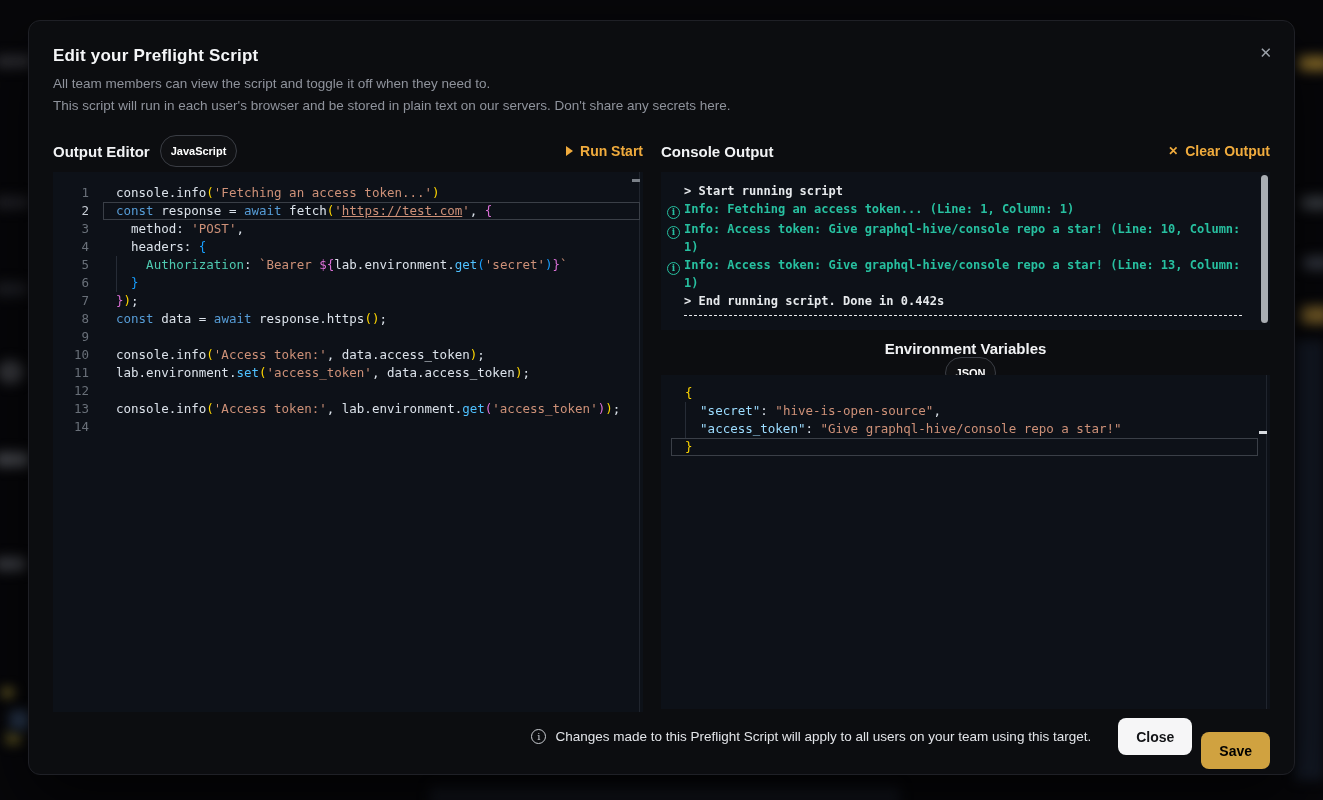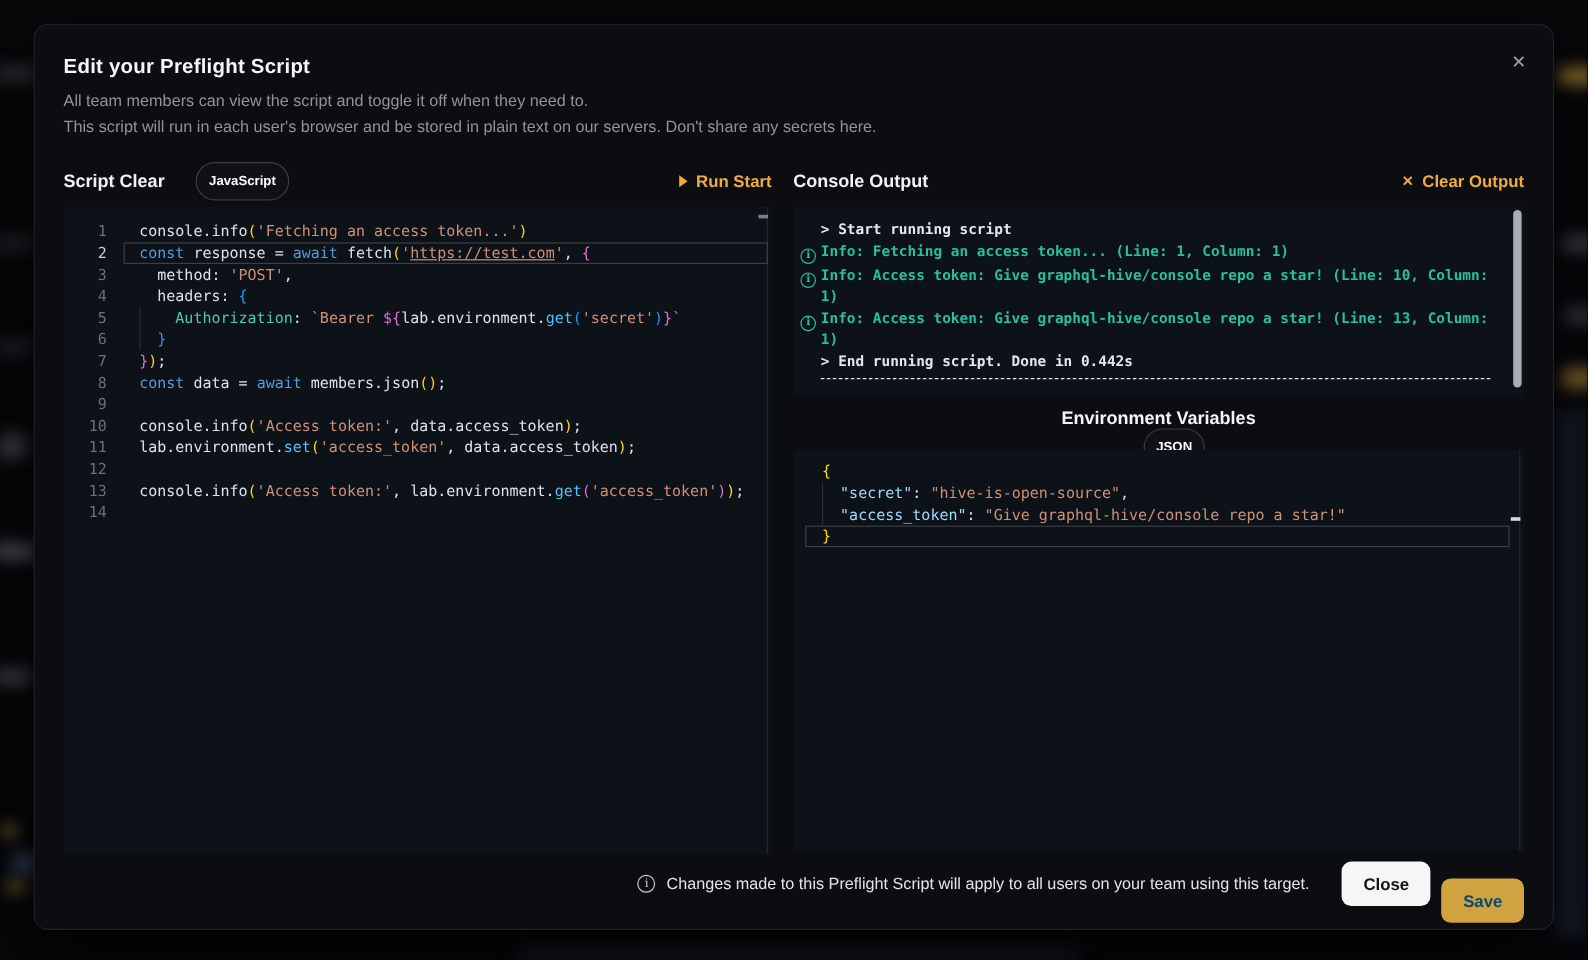--- a/index.html
+++ b/index.html
@@ -25,21 +25,21 @@
 
   .modal-title{color:#f5f6f8;font-size:17px;font-weight:700;letter-spacing:.2px;}
   .modal-desc{color:#8f939c;font-size:13.5px;line-height:22px;margin-top:7px;}
 
   .columns{display:flex;gap:18px;margin-top:20px;}
   .col-left{width:591px;}
   .col-right{width:610px;}
 
   .panel-header{display:flex;align-items:center;height:28px;margin-bottom:7px;}
   .panel-heading{color:#f2f3f5;font-size:15px;font-weight:700;}
-  .pill-badge{margin-left:26px;border:1px solid #3a3d44;border-radius:999px;padding:9px 10px;
+  .pill-badge{margin-left:10px;border:1px solid #3a3d44;border-radius:999px;padding:9px 10px;
     color:#fff;font-size:11px;font-weight:700;background:#101114;}
   .spacer{flex:1;}
 
   .accent-btn{display:inline-flex;align-items:center;gap:7px;background:none;border:none;cursor:pointer;
     color:var(--accent);font-size:14px;font-weight:600;font-family:"Liberation Sans",sans-serif;}
   .play-icon{width:0;height:0;border-top:5px solid transparent;border-bottom:5px solid transparent;
     border-left:7px solid var(--accent);display:inline-block;}
   .x-icon{font-size:12px;line-height:1;}
 
   .editor-panel{position:relative;background:var(--panel-bg);overflow:hidden;}
@@ -76,21 +76,21 @@
   .entry-text{white-space:pre-wrap;max-width:566px;word-break:break-word;}
   .console-sep{margin:5px 0 0 17px;width:558px;border-top:1.5px dashed #e8eaed;}
   .scroll-thumb{position:absolute;right:2px;top:3px;width:7px;height:148px;background:#a9aeb4;border-radius:4px;}
 
   .footer{display:flex;align-items:center;justify-content:flex-end;gap:9px;margin-top:1px;height:47px;}
   .footer-note{display:inline-flex;align-items:center;gap:9px;color:#e2e4e8;font-size:13.5px;margin-right:18px;}
   .footer-note .info-circle{width:15px;height:15px;font-size:10px;color:#c9ccd1;}
   .btn{height:37px;border-radius:8px;border:none;cursor:pointer;font-size:14px;font-weight:600;
     padding:0 18px;font-family:"Liberation Sans",sans-serif;}
   .btn-close{background:#f6f6f7;color:#131417;}
-  .btn-save{background:var(--save-bg);color:#0c4a6e;margin-top:28px;}
+  .btn-save{background:var(--save-bg);color:#000000;margin-top:28px;}
 </style>
 </head>
 <body>
 
 <div class="stage">
 
   <div class="blur-shape" style="left:-4px;top:55px;width:36px;height:13px;background:#2e2e33;"></div>
   <div class="blur-shape" style="left:-4px;top:196px;width:34px;height:13px;background:#232329;"></div>
   <div class="blur-shape" style="left:-4px;top:282px;width:32px;height:14px;background:#1f2026;"></div>
   <div class="blur-shape" style="left:-2px;top:360px;width:26px;height:24px;background:#3a3b40;border-radius:50%;"></div>
@@ -112,40 +112,40 @@
     <div class="modal-title">Edit your Preflight Script</div>
     <div class="modal-desc">
       <div>All team members can view the script and toggle it off when they need to.</div>
       <div>This script will run in each user's browser and be stored in plain text on our servers. Don't share any secrets here.</div>
     </div>
 
     <div class="columns">
 
       <div class="col-left">
         <div class="panel-header">
-          <span class="panel-heading">Script Clear</span>
+          <span class="panel-heading">Output Editor</span>
           <span class="pill-badge">JavaScript</span>
           <span class="spacer"></span>
           <button class="accent-btn">
             <span class="play-icon"></span>
             <span>Run Start</span>
           </button>
         </div>
         <div class="editor-panel" id="script-editor">
           <div class="edge-line"></div>
           <div class="ruler-mark" style="right:3px;top:7px;"></div>
           <div id="script-code">
               <div class="code-line"><span class="gutter">1</span><span class="ctext"><span class="tk-fg">console.info</span><span class="tk-b1">(</span><span class="tk-str">'Fetching an access token...'</span><span class="tk-b1">)</span></span></div>
               <div class="code-line active"><span class="gutter">2</span><span class="hl-box"></span><span class="ctext"><span class="tk-kw">const</span><span class="tk-fg"> response = </span><span class="tk-kw">await</span><span class="tk-fg"> fetch</span><span class="tk-b1">(</span><span class="tk-str">'</span><span class="tk-url">https://test.com</span><span class="tk-str">'</span><span class="tk-fg">, </span><span class="tk-b2">{</span></span></div>
               <div class="code-line"><span class="gutter">3</span><span class="ctext"><span class="tk-fg">  method: </span><span class="tk-str">'POST'</span><span class="tk-fg">,</span></span></div>
               <div class="code-line"><span class="gutter">4</span><span class="ctext"><span class="tk-fg">  headers: </span><span class="tk-b3">{</span></span></div>
               <div class="code-line"><span class="gutter">5</span><span class="ctext"><span class="tk-fg">    </span><span class="tk-prop">Authorization</span><span class="tk-fg">: </span><span class="tk-str">`Bearer </span><span class="tk-b2">${</span><span class="tk-fg">lab.environment.</span><span class="tk-kw2">get</span><span class="tk-b3">(</span><span class="tk-str">'secret'</span><span class="tk-b3">)</span><span class="tk-b2">}</span><span class="tk-str">`</span><span class="iguide" style="left: 13.04px;"></span></span></div>
               <div class="code-line"><span class="gutter">6</span><span class="ctext"><span class="tk-fg">  </span><span class="tk-b3">}</span><span class="iguide" style="left: 13.04px;"></span></span></div>
               <div class="code-line"><span class="gutter">7</span><span class="ctext"><span class="tk-b2">}</span><span class="tk-b1">)</span><span class="tk-fg">;</span></span></div>
-              <div class="code-line"><span class="gutter">8</span><span class="ctext"><span class="tk-kw">const</span><span class="tk-fg"> data = </span><span class="tk-kw">await</span><span class="tk-fg"> members.json</span><span class="tk-b1">()</span><span class="tk-fg">;</span></span></div>
+              <div class="code-line"><span class="gutter">8</span><span class="ctext"><span class="tk-kw">const</span><span class="tk-fg"> data = </span><span class="tk-kw">await</span><span class="tk-fg"> response.https</span><span class="tk-b1">()</span><span class="tk-fg">;</span></span></div>
               <div class="code-line"><span class="gutter">9</span><span class="ctext">&nbsp;</span></div>
               <div class="code-line"><span class="gutter">10</span><span class="ctext"><span class="tk-fg">console.info</span><span class="tk-b1">(</span><span class="tk-str">'Access token:'</span><span class="tk-fg">, data.access_token</span><span class="tk-b1">)</span><span class="tk-fg">;</span></span></div>
               <div class="code-line"><span class="gutter">11</span><span class="ctext"><span class="tk-fg">lab.environment.</span><span class="tk-kw2">set</span><span class="tk-b1">(</span><span class="tk-str">'access_token'</span><span class="tk-fg">, data.access_token</span><span class="tk-b1">)</span><span class="tk-fg">;</span></span></div>
               <div class="code-line"><span class="gutter">12</span><span class="ctext">&nbsp;</span></div>
               <div class="code-line"><span class="gutter">13</span><span class="ctext"><span class="tk-fg">console.info</span><span class="tk-b1">(</span><span class="tk-str">'Access token:'</span><span class="tk-fg">, lab.environment.</span><span class="tk-kw2">get</span><span class="tk-b2">(</span><span class="tk-str">'access_token'</span><span class="tk-b2">)</span><span class="tk-b1">)</span><span class="tk-fg">;</span></span></div>
               <div class="code-line"><span class="gutter">14</span><span class="ctext">&nbsp;</span></div>
             </div>
         </div>
       </div>
 

